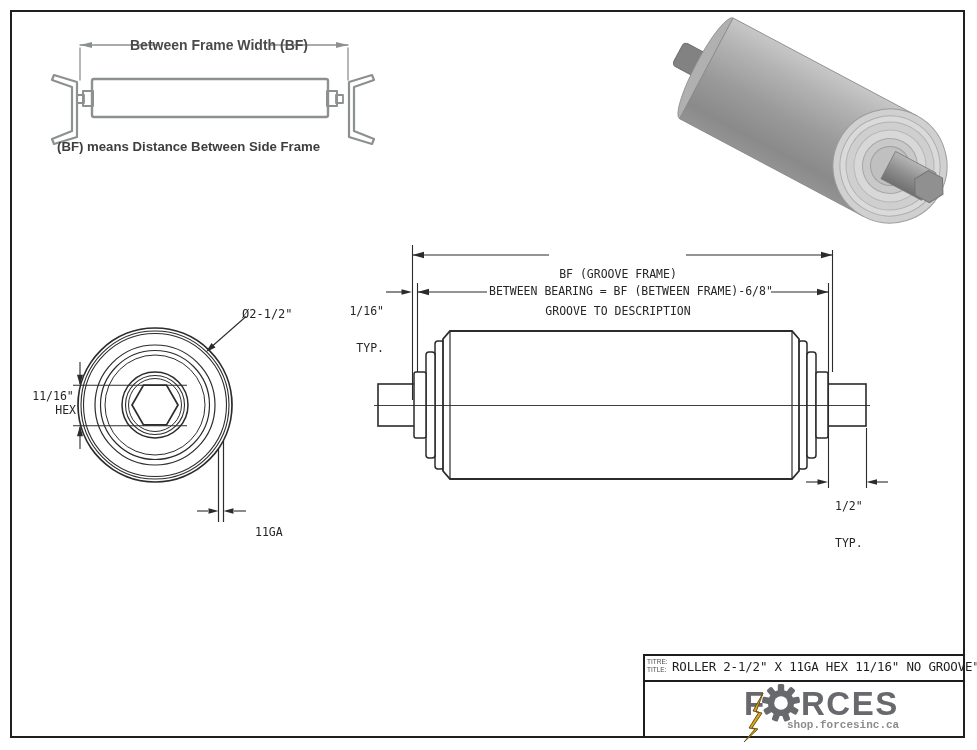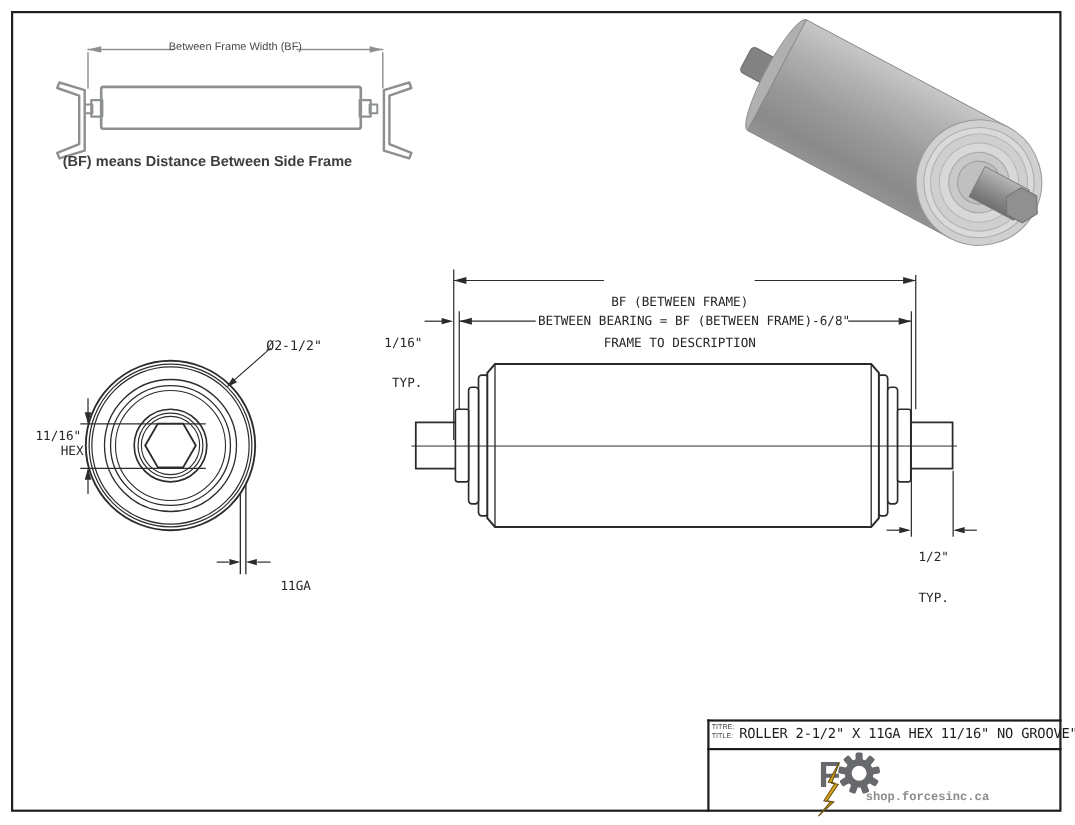--- a/index.html
+++ b/index.html
@@ -7,22 +7,22 @@
         font-family:"DejaVu Sans Mono","Liberation Mono",monospace;color:#262626;}
   .abs{position:absolute;}
   .border-frame{left:10px;top:10px;width:951px;height:724px;border:2px solid #1f1f1f;}
   svg{display:block;}
   
   .cad{font-family:"DejaVu Sans Mono","Liberation Mono",monospace;color:#262626;
        font-size:11.5px;line-height:1.08;white-space:pre;}
   .cad.center{text-align:center;}
   .cad.right{text-align:right;}
   
-  .rasterlabel{font-family:"Liberation Sans","DejaVu Sans",sans-serif;font-weight:400;color:#4a4a4a;
-               font-size:10px;text-align:center;filter:blur(.2px);white-space:nowrap;}
+  .rasterlabel{font-family:"Liberation Sans","DejaVu Sans",sans-serif;font-weight:700;color:#4a4a4a;
+               font-size:14px;text-align:center;filter:blur(.2px);white-space:nowrap;}
   .rastercaption{font-family:"Liberation Sans","DejaVu Sans",sans-serif;font-weight:700;color:#3e3e3e;
                  font-size:13.2px;filter:blur(.2px);white-space:nowrap;}
   
   .tb-line{background:#1c1c1c;}
   .tb-small{font-family:"Liberation Sans","DejaVu Sans",sans-serif;font-size:6.5px;color:#4a4a4a;line-height:1.15;}
   .tb-title{font-family:"DejaVu Sans Mono","Liberation Mono",monospace;font-size:12.5px;letter-spacing:-0.2px;
             color:#1e1e1e;text-align:center;white-space:nowrap;}
   .logo-letter{font-family:"Liberation Sans","DejaVu Sans",sans-serif;font-weight:700;font-size:33px;
                color:#67696c;line-height:1;letter-spacing:1.5px;white-space:nowrap;}
   .logo-site{font-family:Liberation Mono, monospace;font-weight:700;font-size:11px;
@@ -152,22 +152,22 @@
 
   <div class="abs rasterlabel" style="left:130px;top:37px;width:168px;">Between Frame Width (BF)</div>
   <div class="abs rastercaption" style="left:57px;top:139px;width:311px;">(BF) means Distance Between Side Frame</div>
 
   <div class="abs cad" style="left:242px;top:308px;font-size:12px;">Ø2-1/2"</div>
   <div class="abs cad center" style="left:30px;top:390px;width:46px;">11/16"</div>
   <div class="abs cad center" style="left:30px;top:403.5px;width:46px;text-align:right;">HEX</div>
   <div class="abs cad" style="left:255px;top:526px;">11GA</div>
 
   <div class="abs cad center" style="left:545px;top:243px;width:146px;">
-    <div>BF (BETWEEN FRAME)</div>
-    <div>FRAME TO DESCRIPTION</div>
+    <div>BF (GROOVE FRAME)</div>
+    <div>GROOVE TO DESCRIPTION</div>
   </div>
   <div class="abs cad center" style="left:489px;top:285px;width:280px;">BETWEEN BEARING = BF (BETWEEN FRAME)-6/8"</div>
   <div class="abs cad right" style="left:348px;top:280px;width:36px;">
     <div>1/16"</div>
     <div>TYP.</div>
   </div>
   <div class="abs cad" style="left:835px;top:475px;">
     <div>1/2"</div>
     <div>TYP.</div>
   </div>
@@ -190,19 +190,20 @@
         <rect x="17.8" y="1" width="6.4" height="9" rx="1.5" transform="rotate(80 21 20)"></rect>
         <rect x="17.8" y="1" width="6.4" height="9" rx="1.5" transform="rotate(120 21 20)"></rect>
         <rect x="17.8" y="1" width="6.4" height="9" rx="1.5" transform="rotate(160 21 20)"></rect>
         <rect x="17.8" y="1" width="6.4" height="9" rx="1.5" transform="rotate(200 21 20)"></rect>
         <rect x="17.8" y="1" width="6.4" height="9" rx="1.5" transform="rotate(240 21 20)"></rect>
         <rect x="17.8" y="1" width="6.4" height="9" rx="1.5" transform="rotate(280 21 20)"></rect>
         <rect x="17.8" y="1" width="6.4" height="9" rx="1.5" transform="rotate(320 21 20)"></rect>
       </g>
       <circle cx="21" cy="20" r="6.8" fill="#ffffff"></circle>
     </svg>
+    <span class="abs logo-letter" style="left:66px;top:4px;">RCES</span>
     <svg class="abs" style="left:0px;top:6px;" width="40" height="62" viewBox="0 0 40 62">
       <polygon points="28,4 18,22 24,23 14,39 20,40 9,53 23,40 17,39 27,24 21,23" fill="#d9a41e" stroke="#6b5512" stroke-width="1"></polygon>
     </svg>
     <span class="abs logo-site" style="left:52px;top:36px;">shop.forcesinc.ca</span>
   </div>
 
 </div>
 
 </body></html>

